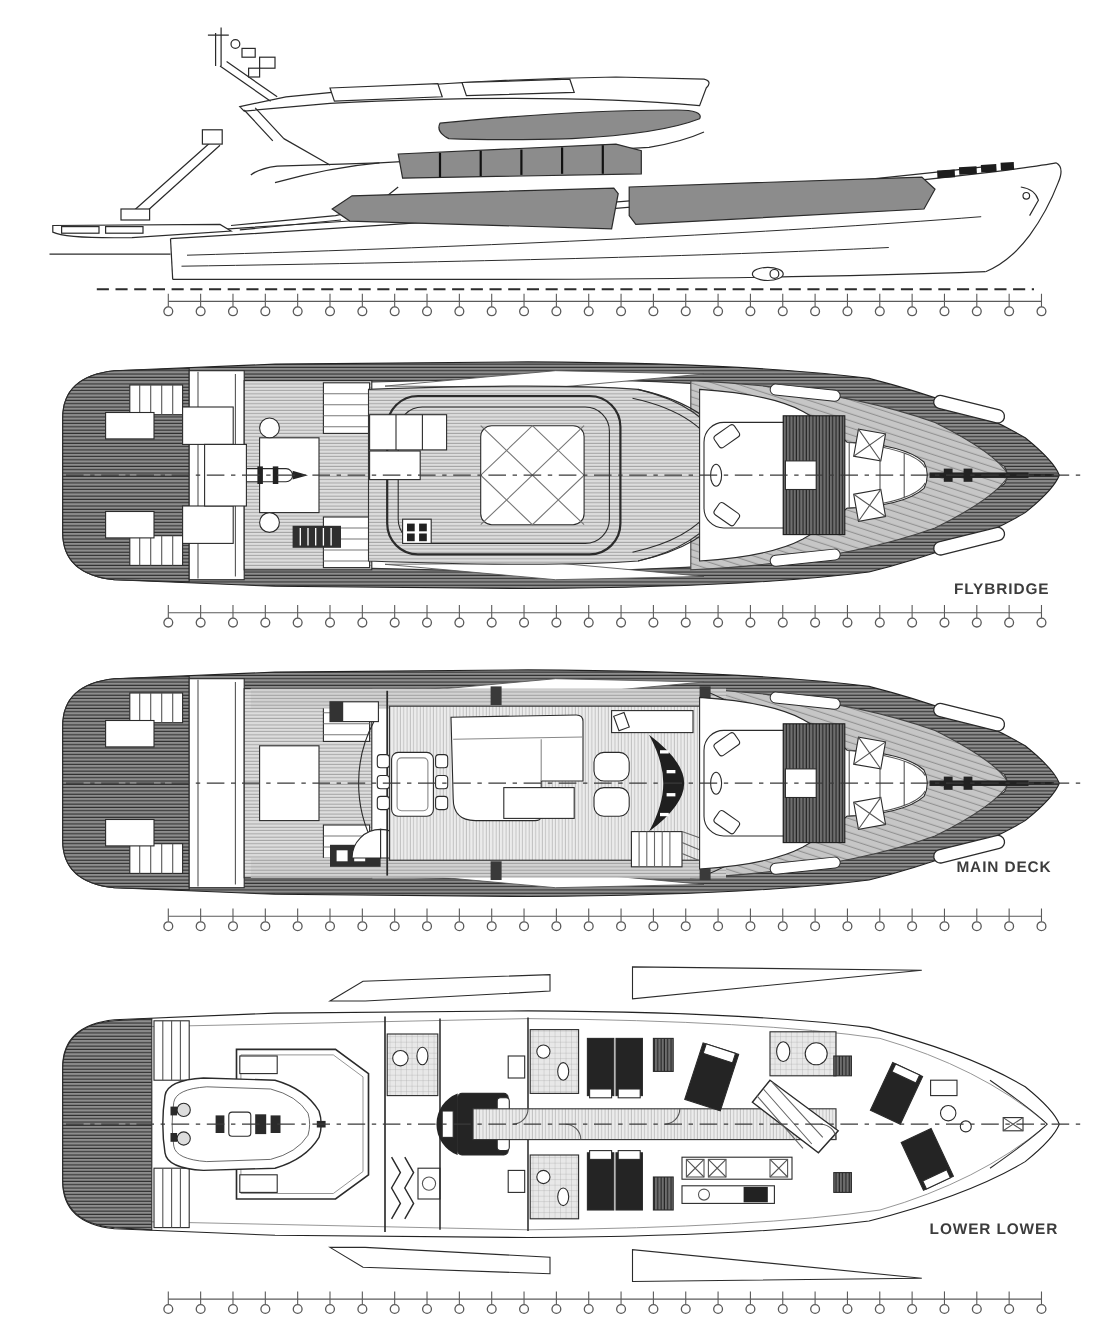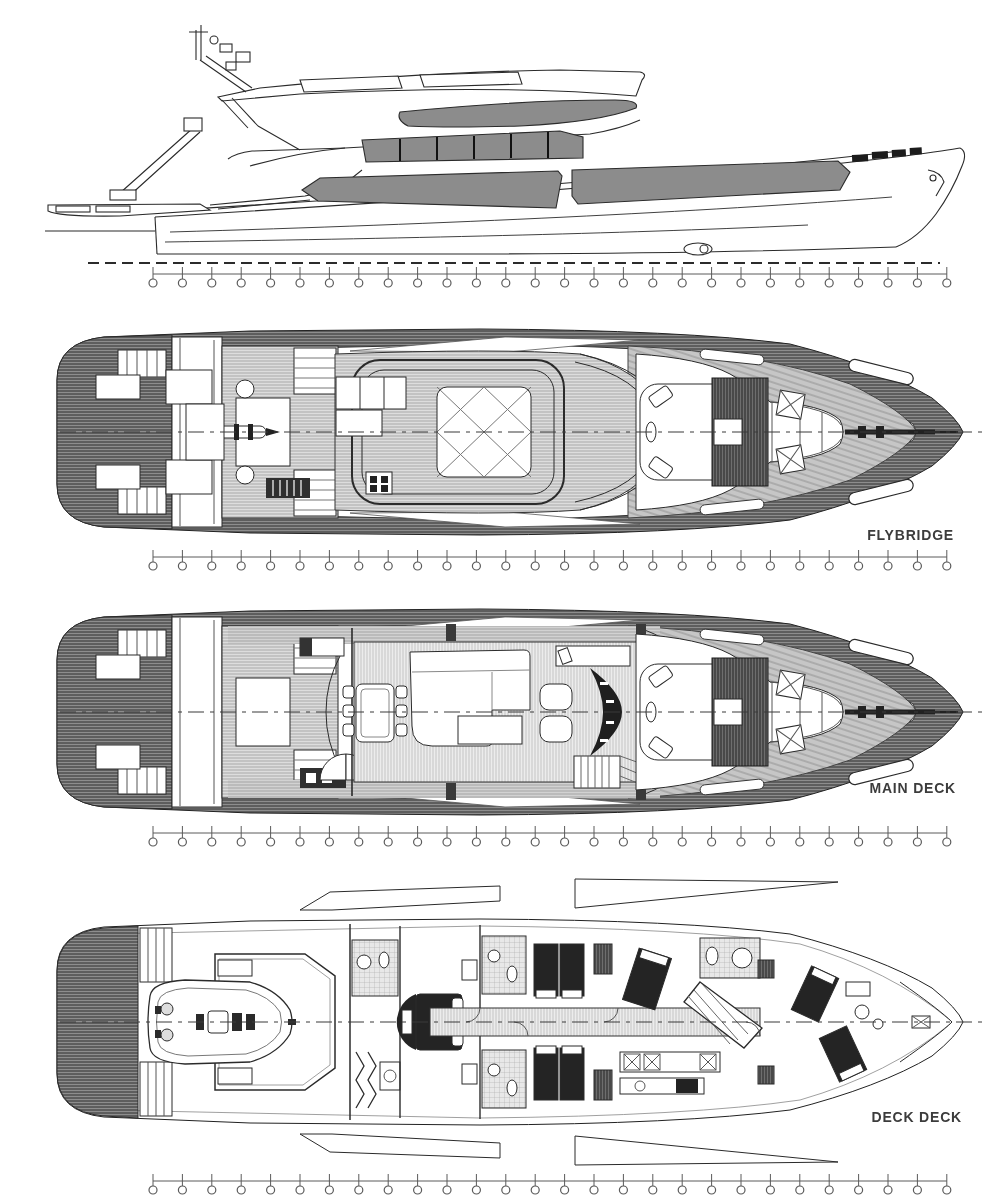--- a/index.html
+++ b/index.html
@@ -651,15 +651,15 @@
         <circle cx="888" cy="9" r="4" fill="#fff" stroke="#5a5a5a" stroke-width="1.2"></circle>
         <line x1="917.4" y1="-7" x2="917.4" y2="5" stroke="#5a5a5a" stroke-width="1"></line>
         <circle cx="917.4" cy="9" r="4" fill="#fff" stroke="#5a5a5a" stroke-width="1.2"></circle>
         <line x1="946.8" y1="-7" x2="946.8" y2="5" stroke="#5a5a5a" stroke-width="1"></line>
         <circle cx="946.8" cy="9" r="4" fill="#fff" stroke="#5a5a5a" stroke-width="1.2"></circle>
       </g>
 </svg>
 
 <span class="deck-label" style="top:527px;right:44px;">FLYBRIDGE</span>
 <span class="deck-label" style="top:780px;right:42px;">MAIN DECK</span>
-<span class="deck-label" style="top:1109px;right:36px;">DECK DECK</span>
+<span class="deck-label" style="top:1109px;right:36px;">LOWER LOWER</span>
 
 </div>
 
 </body></html>

